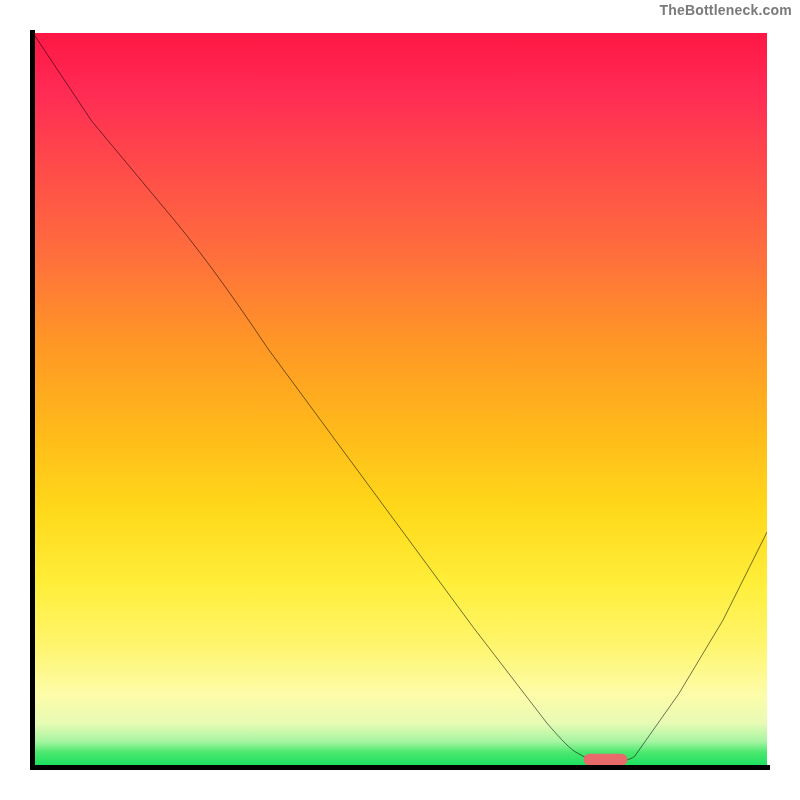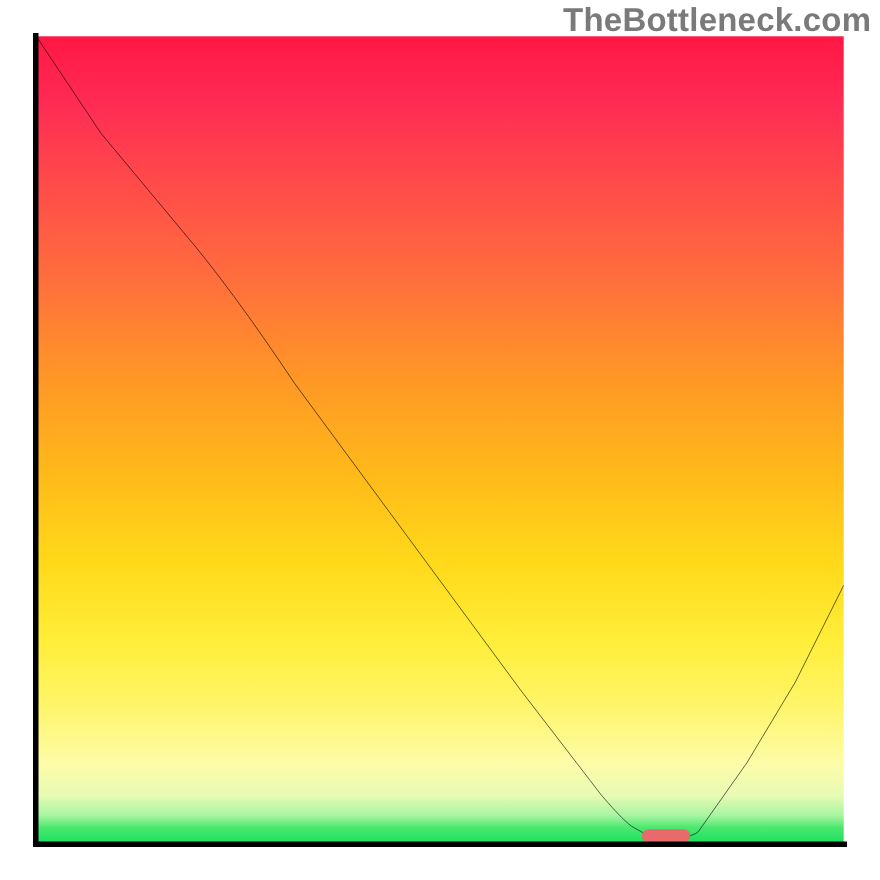--- a/index.html
+++ b/index.html
@@ -13,21 +13,21 @@
   }
   .stage {
     position: relative;
     width: 800px;
     height: 800px;
   }
   .watermark {
     position: absolute;
     top: 2px;
     right: 8px;
-    font-size: 30px;
+    font-size: 14px;
     font-weight: 600;
     color: #7a7a7a;
     letter-spacing: 0.2px;
     user-select: none;
   }
   
   .plot-area {
     position: absolute;
     left: 33px;
     top: 33px;

